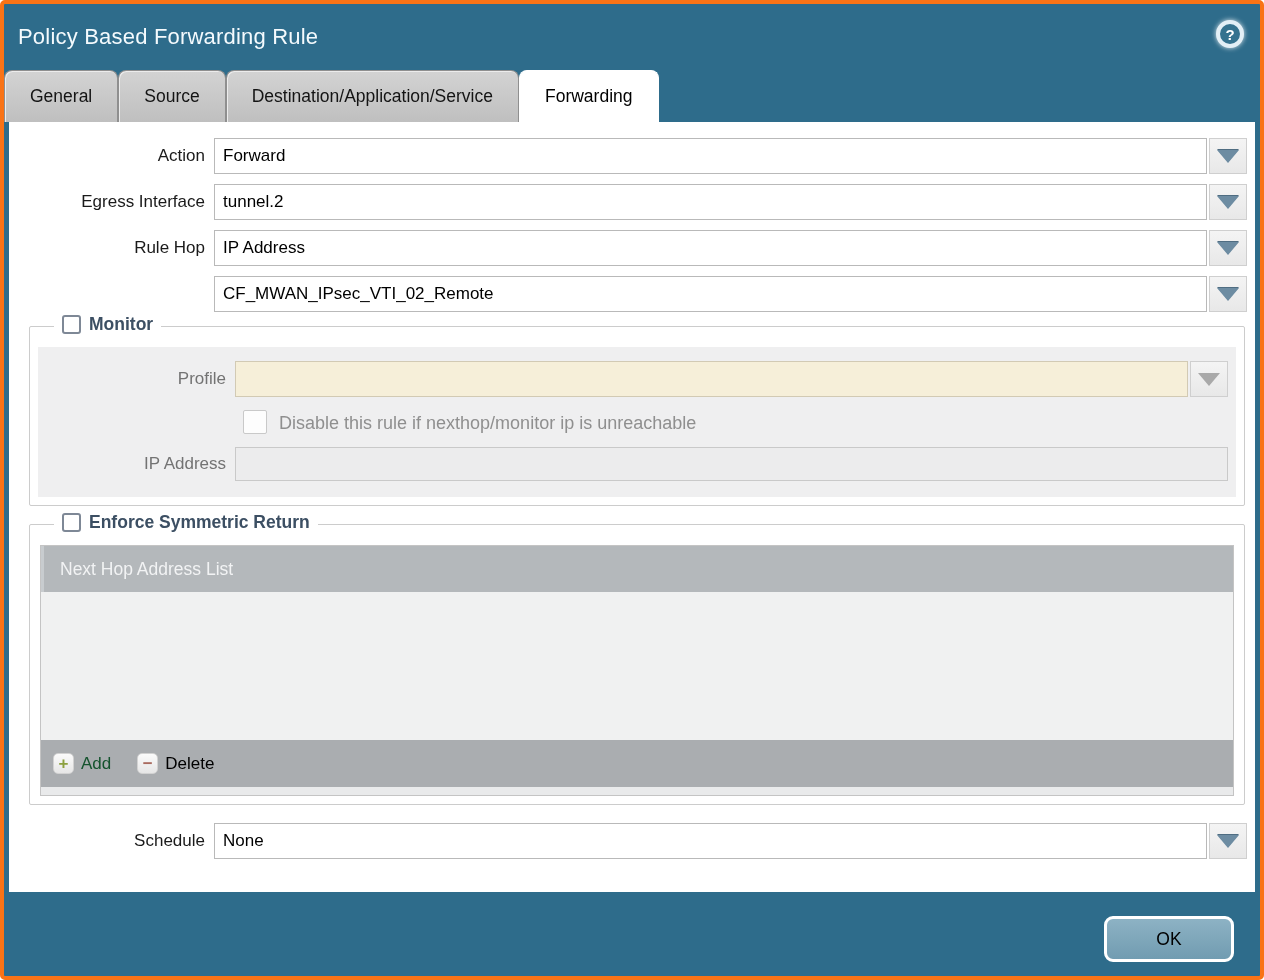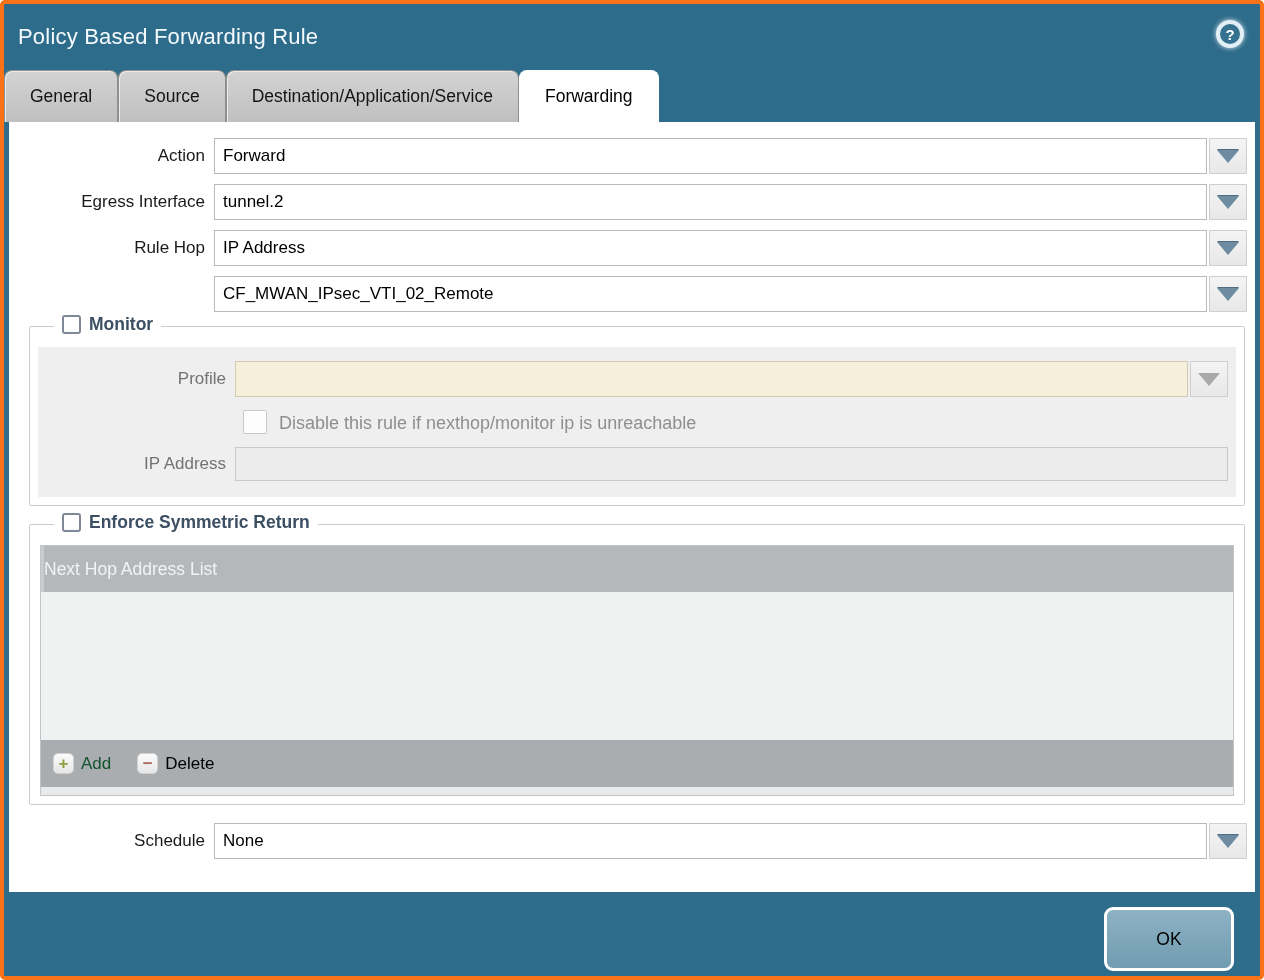--- a/index.html
+++ b/index.html
@@ -153,20 +153,21 @@
   }
   .cbrow .cblabel { font-size: 18px; color: #8f8f8f; }
   
   .nh-table {
     margin: 8px 2px 0 2px;
     border: 1px solid #c4c4c4;
   }
   .nh-header {
     height: 46px; background: #b4b8bb;
     display: flex; align-items: center;
+    padding-left: 16px;
     border-left: 3px solid #c8cccf;
     color: #f2f3f4; font-size: 17.5px;
   }
   .nh-body { height: 148px; background: #f0f1f1; }
   .nh-footer {
     height: 47px; background: #aaadb0;
     display: flex; align-items: center; gap: 26px;
     padding-left: 12px;
   }
   .toolbtn { display: flex; align-items: center; gap: 7px; cursor: pointer; }
@@ -183,21 +184,21 @@
   .toolbtn .tlabel { font-size: 17px; color: #14532d; }
   .toolbtn.disabled .tlabel { color: #000000; }
   .nh-strip { height: 8px; background: #e9eaeb; }
   
   .bottombar {
     flex: 1;
     display: flex; align-items: center; justify-content: flex-end;
     gap: 14px; padding: 10px 26px 0 0;
   }
   .btn {
-    width: 130px; height: 64px;
+    width: 130px; height: 46px;
     border-radius: 9px;
     border: 3px solid #ffffff;
     font-family: "Liberation Sans", sans-serif;
     font-size: 17.5px; color: #000;
     display: flex; align-items: center; justify-content: center;
     cursor: pointer;
   }
   .btn-ok { background: linear-gradient(#8db2c4, #719cb1); }
   .btn-cancel { background: linear-gradient(#d6d8d9, #c2c5c6); }
   .mt0 { margin-top: 0; }

